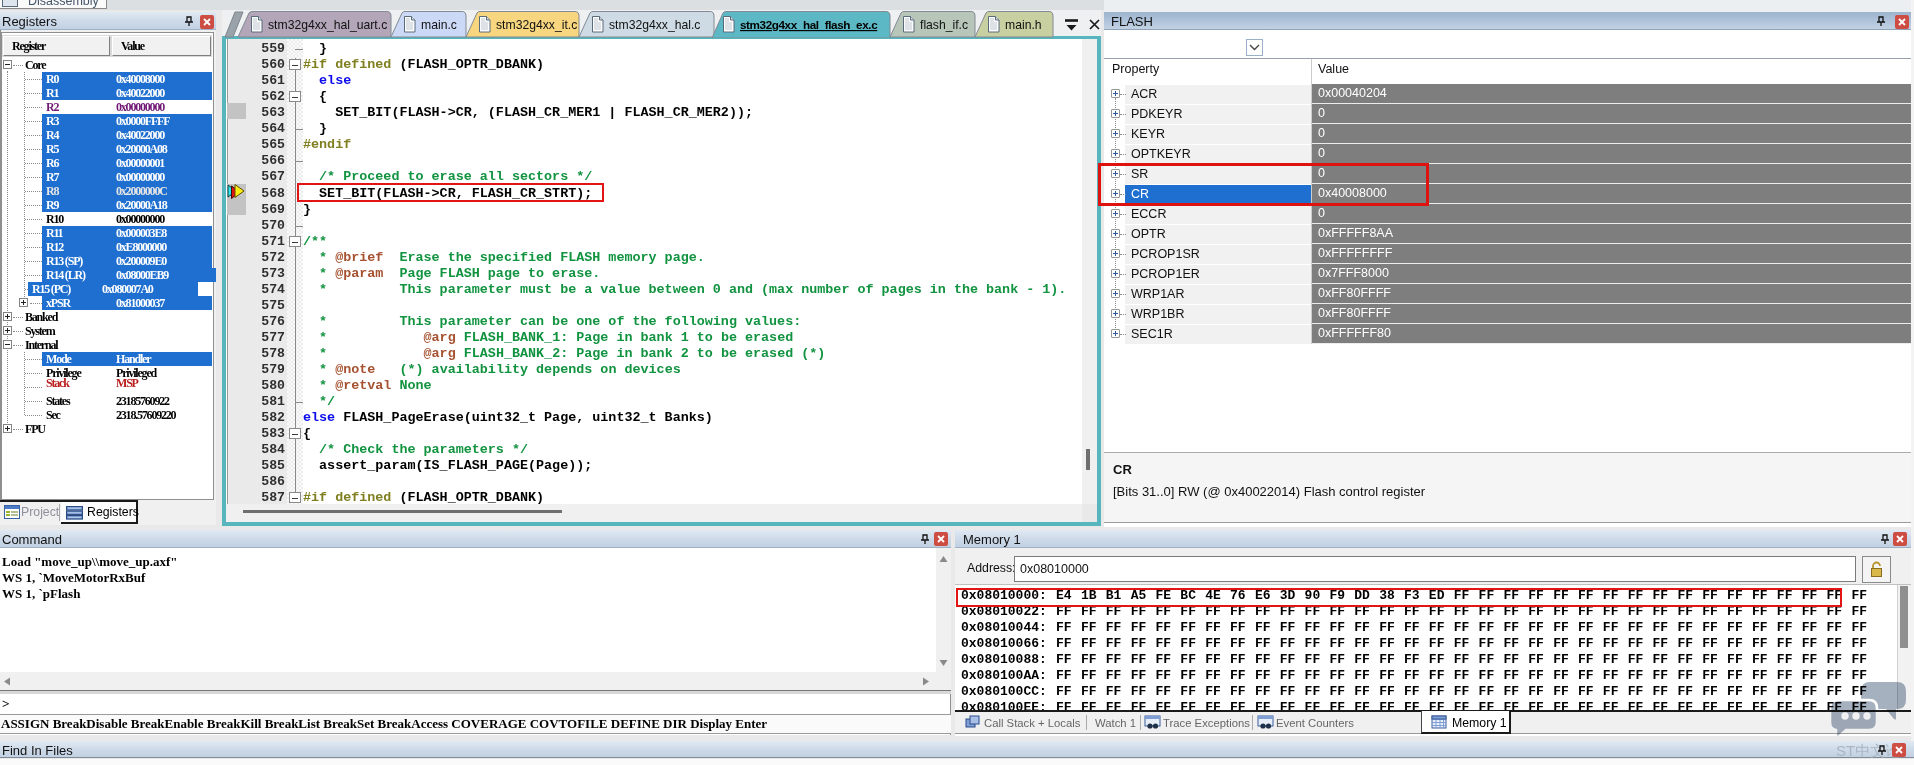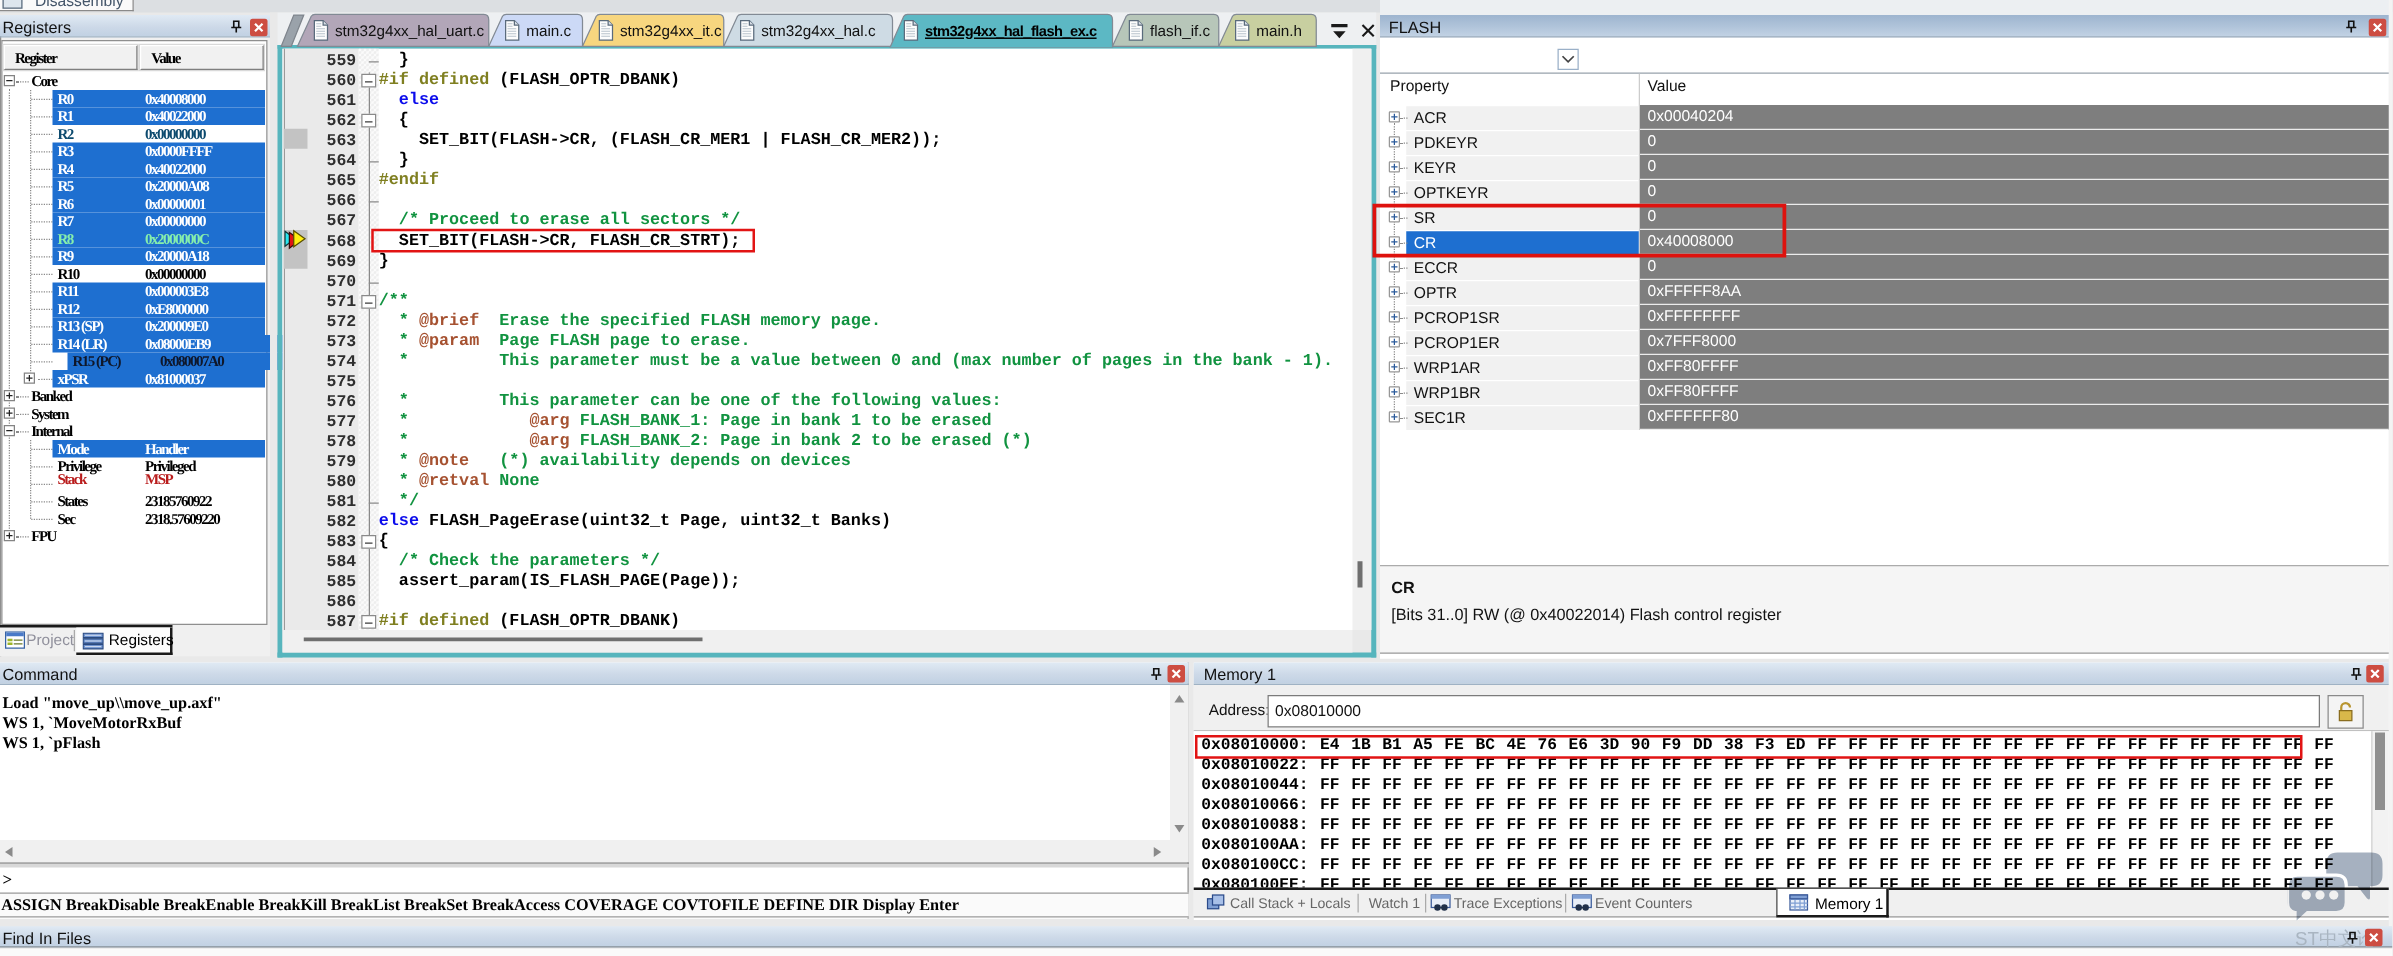--- a/index.html
+++ b/index.html
@@ -57,47 +57,47 @@
     <div class="tbox" style="left:3px;top:60px">
       <b></b>
     </div>
     <div class="ab doth" style="left:13px;top:65px;width:10px"></div>
     <div class="ab reg-row mono" style="left:25px;top:58px;width:186px;font-weight:700;">Core</div>
     <div class="ab doth" style="left:25px;top:79px;width:17px"></div>
     <div class="ab reg-row mono blue" style="left:42px;top:72px;width:170px;color:#fff"><span style="position:absolute;left:4px">R0</span><span style="position:absolute;left:74px">0x40008000</span></div>
     <div class="ab doth" style="left:25px;top:93px;width:17px"></div>
     <div class="ab reg-row mono blue" style="left:42px;top:86px;width:170px;color:#fff"><span style="position:absolute;left:4px">R1</span><span style="position:absolute;left:74px">0x40022000</span></div>
     <div class="ab doth" style="left:25px;top:107px;width:17px"></div>
-    <div class="ab reg-row mono" style="left:42px;top:100px;width:170px;color:#0c4a6e"><span style="position:absolute;left:4px">R2</span><span style="position:absolute;left:74px">0x00000000</span></div>
+    <div class="ab reg-row mono" style="left:42px;top:100px;width:170px;color:#701a75"><span style="position:absolute;left:4px">R2</span><span style="position:absolute;left:74px">0x00000000</span></div>
     <div class="ab doth" style="left:25px;top:121px;width:17px"></div>
     <div class="ab reg-row mono blue" style="left:42px;top:114px;width:170px;color:#fff"><span style="position:absolute;left:4px">R3</span><span style="position:absolute;left:74px">0x0000FFFF</span></div>
     <div class="ab doth" style="left:25px;top:135px;width:17px"></div>
     <div class="ab reg-row mono blue" style="left:42px;top:128px;width:170px;color:#fff"><span style="position:absolute;left:4px">R4</span><span style="position:absolute;left:74px">0x40022000</span></div>
     <div class="ab doth" style="left:25px;top:149px;width:17px"></div>
     <div class="ab reg-row mono blue" style="left:42px;top:142px;width:170px;color:#fff"><span style="position:absolute;left:4px">R5</span><span style="position:absolute;left:74px">0x20000A08</span></div>
     <div class="ab doth" style="left:25px;top:163px;width:17px"></div>
     <div class="ab reg-row mono blue" style="left:42px;top:156px;width:170px;color:#fff"><span style="position:absolute;left:4px">R6</span><span style="position:absolute;left:74px">0x00000001</span></div>
     <div class="ab doth" style="left:25px;top:177px;width:17px"></div>
     <div class="ab reg-row mono blue" style="left:42px;top:170px;width:170px;color:#fff"><span style="position:absolute;left:4px">R7</span><span style="position:absolute;left:74px">0x00000000</span></div>
     <div class="ab doth" style="left:25px;top:191px;width:17px"></div>
-    <div class="ab reg-row mono blue" style="left:42px;top:184px;width:170px;color:#86efac"><span style="position:absolute;left:4px">R8</span><span style="position:absolute;left:74px">0x2000000C</span></div>
+    <div class="ab reg-row mono blue" style="left:42px;top:184px;width:170px;color:#e5e5e5"><span style="position:absolute;left:4px">R8</span><span style="position:absolute;left:74px">0x2000000C</span></div>
     <div class="ab doth" style="left:25px;top:205px;width:17px"></div>
     <div class="ab reg-row mono blue" style="left:42px;top:198px;width:170px;color:#fff"><span style="position:absolute;left:4px">R9</span><span style="position:absolute;left:74px">0x20000A18</span></div>
     <div class="ab doth" style="left:25px;top:219px;width:17px"></div>
     <div class="ab reg-row mono" style="left:42px;top:212px;width:170px;color:#000"><span style="position:absolute;left:4px">R10</span><span style="position:absolute;left:74px">0x00000000</span></div>
     <div class="ab doth" style="left:25px;top:233px;width:17px"></div>
     <div class="ab reg-row mono blue" style="left:42px;top:226px;width:170px;color:#fff"><span style="position:absolute;left:4px">R11</span><span style="position:absolute;left:74px">0x000003E8</span></div>
     <div class="ab doth" style="left:25px;top:247px;width:17px"></div>
     <div class="ab reg-row mono blue" style="left:42px;top:240px;width:170px;color:#fff"><span style="position:absolute;left:4px">R12</span><span style="position:absolute;left:74px">0xE8000000</span></div>
     <div class="ab doth" style="left:25px;top:261px;width:17px"></div>
     <div class="ab reg-row mono blue" style="left:42px;top:254px;width:170px;color:#fff"><span style="position:absolute;left:4px">R13 (SP)</span><span style="position:absolute;left:74px">0x200009E0</span></div>
     <div class="ab doth" style="left:25px;top:275px;width:17px"></div>
     <div class="ab reg-row mono blue" style="left:42px;top:268px;width:204px;color:#fff"><span style="position:absolute;left:4px">R14 (LR)</span><span style="position:absolute;left:74px">0x08000EB9</span></div>
     <div class="ab doth" style="left:25px;top:289px;width:17px"></div>
-    <div class="ab reg-row mono blue" style="left:54px;top:282px;width:187px;color:#0f172a"><span style="position:absolute;left:4px">R15 (PC)</span><span style="position:absolute;left:74px">0x080007A0</span></div>
+    <div class="ab reg-row mono blue" style="left:28px;top:282px;width:170px;color:#ffffff"><span style="position:absolute;left:4px">R15 (PC)</span><span style="position:absolute;left:74px">0x080007A0</span></div>
     <div class="tbox" style="left:19px;top:298px">
       <b></b>
       <i></i>
     </div>
     <div class="ab doth" style="left:30px;top:303px;width:12px"></div>
     <div class="ab reg-row mono blue" style="left:42px;top:296px;width:170px;color:#fff"><span style="position:absolute;left:4px">xPSR</span><span style="position:absolute;left:74px">0x81000037</span></div>
     <div class="tbox" style="left:3px;top:312px">
       <b></b>
       <i></i>
     </div>

